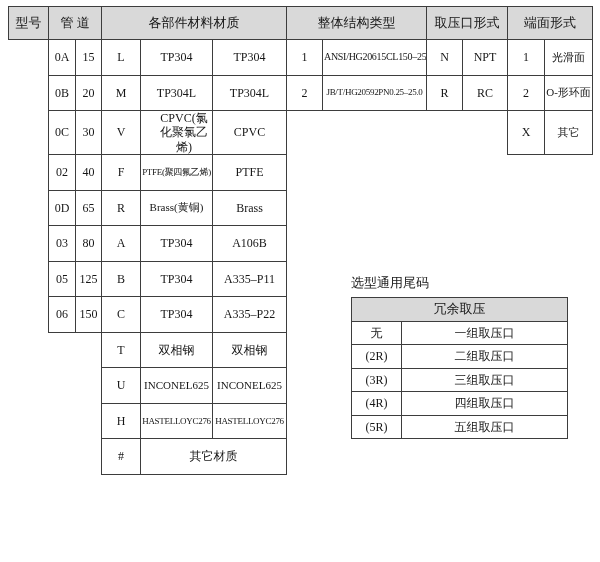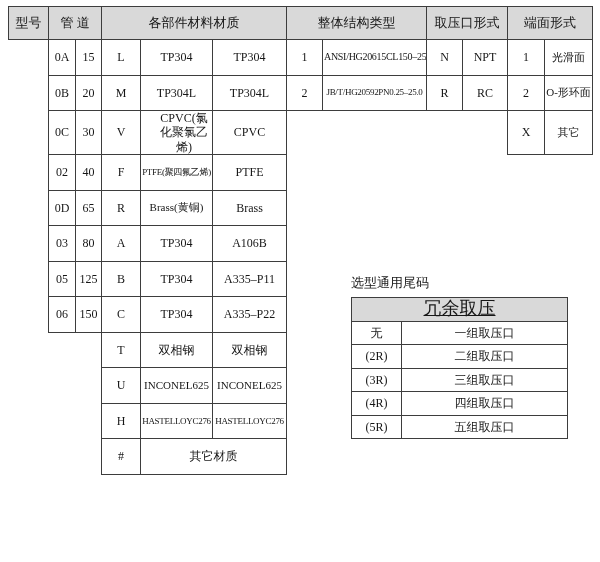--- a/index.html
+++ b/index.html
@@ -28,21 +28,21 @@
   #main-table tr.h2 td{height:35px;}
   #main-table tr.dr td{height:34.5px;}
   .sm{font-size:10px;letter-spacing:-0.3px;white-space:nowrap;}
   .xs{font-size:9px;letter-spacing:-0.3px;white-space:nowrap;margin-top:24px;}
   .md{font-size:11px;}
   .wrap{font-size:12px;white-space:normal;padding-left:16px;}
   
   #suffix-title{position:absolute;left:351px;top:274px;font-size:13px;}
   #suffix-table{position:absolute;left:351px;top:297px;width:216px;}
   #suffix-table td{border:1px solid var(--border);height:22.5px;font-size:12px;}
-  #suffix-table td.hd{background:var(--header-bg);font-size:18px;text-decoration:underline;}
+  #suffix-table td.hd{background:var(--header-bg);font-size:13px;}
 </style>
 </head>
 <body>
 
 <table id="main-table">
   <colgroup>
     <col style="width:40px">
       <col style="width:27px">
       <col style="width:26px">
     <col style="width:39px">

